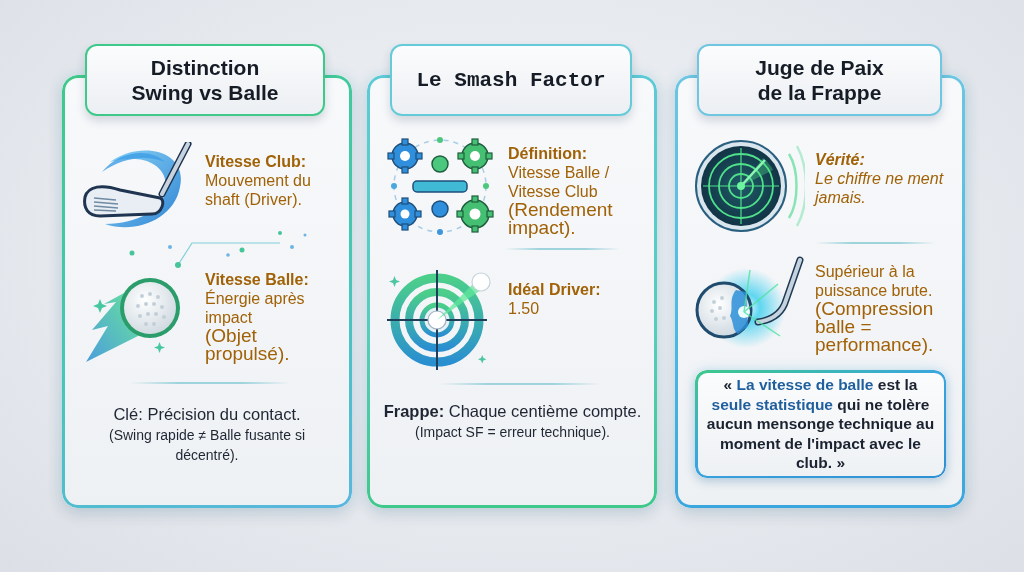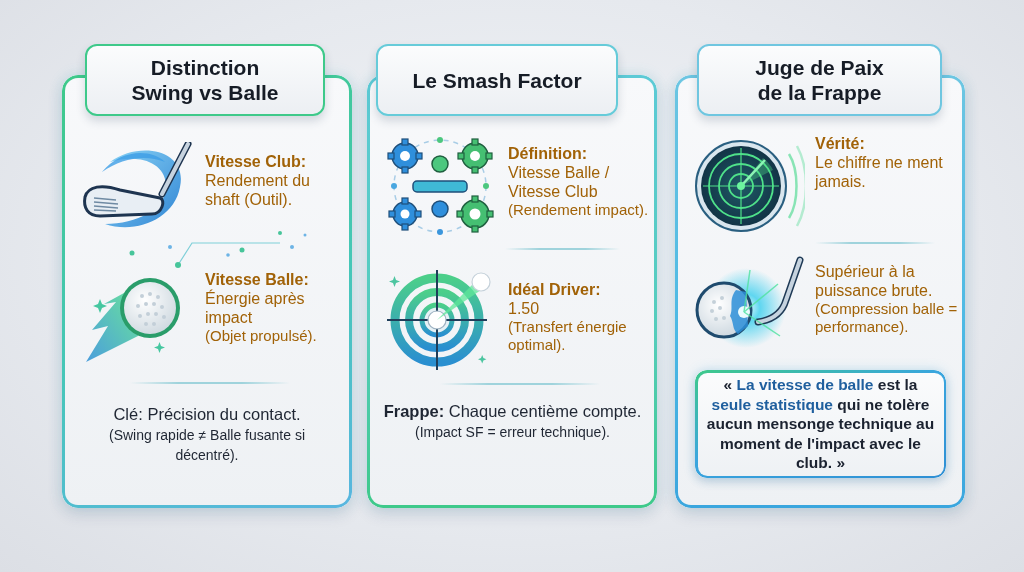--- a/index.html
+++ b/index.html
@@ -31,29 +31,29 @@
   .title-box {
     position: absolute; top: 44px; height: 72px;
     border-radius: 12px;
     background: linear-gradient(180deg, #fbfcfd 0%, #eceff3 100%);
     box-shadow: 0 5px 10px rgba(40,60,90,0.18);
     display: flex; align-items: center; justify-content: center; text-align: center;
     font-weight: bold; font-size: 21px; line-height: 25px; color: #161c26;
     z-index: 2;
   }
   #t1 { left: 85px;  width: 240px; border: 2.5px solid #3ec98a; }
-  #t2 { left: 376px; width: 242px; border: 2.5px solid #66cbd9; }
+  #t2 { left: 390px; width: 242px; border: 2.5px solid #66cbd9; font-family: Liberation Mono, monospace; }
   #t3 { left: 697px; width: 245px; border: 2.5px solid #6fc6e0; }
   .title-box span { white-space: pre-line; }
 
   .icon { position: absolute; }
   .text-block { position: absolute; font-size: 16px; line-height: 19px; color: #a16207; }
   .text-block .lbl { font-weight: bold; display: block; }
   .text-block .body { display: block; }
-  .text-block .sub { display: block; font-size: 15px; line-height: 18px; }
+  .text-block .sub { display: block; font-size: 19px; line-height: 18px; }
 
   .divider {
     position: absolute; height: 2px;
     background: linear-gradient(90deg, rgba(120,200,210,0) 0%, #9fd3dc 30%, #9fd3dc 70%, rgba(120,200,210,0) 100%);
   }
   .center-text { position: absolute; text-align: center; font-size: 16.5px; line-height: 21px; color: #1f2633; }
   .center-text .sub { font-size: 14px; line-height: 20px; display: block; }
 
   .quote-box {
     position: absolute; left: 695px; top: 370px; width: 251px; height: 108px;
@@ -95,21 +95,21 @@
   <path d="M5 55 C 8 44, 22 42, 40 48 L 80 56 C 86 58, 82 72, 72 72 L 20 74 C 8 74, 3 66, 5 55 Z" fill="#e8eef4" stroke="#1e3450" stroke-width="3"></path>
   <g stroke="#6f8aa3" stroke-width="1.5">
     <line x1="14" y1="56" x2="36" y2="58"></line>
       <line x1="14" y1="60" x2="38" y2="62"></line>
     <line x1="14" y1="64" x2="38" y2="66"></line>
       <line x1="14" y1="68" x2="36" y2="69"></line>
   </g>
 </svg>
 <div class="text-block" style="left:205px;top:152px;width:140px;">
   <span class="lbl">Vitesse Club:</span>
-  <span class="body">Rendement du shaft (Outil).</span>
+  <span class="body">Mouvement du shaft (Driver).</span>
 </div>
 
 <svg class="icon" style="left:120px;top:225px" width="200" height="50" viewBox="0 0 200 50">
   <polyline points="58,40 72,18 160,18" fill="none" stroke="#7fcfd8" stroke-width="1.2"></polyline>
   <g fill="#47c59a">
       <circle cx="58" cy="40" r="3"></circle>
       <circle cx="12" cy="28" r="2.5"></circle>
       <circle cx="122" cy="25" r="2.5"></circle>
       <circle cx="160" cy="8" r="2"></circle>
     </g>
@@ -246,21 +246,20 @@
   <path d="M52 58 L 90 20 L 96 28 Z" fill="#5fe79a" opacity="0.75"></path>
   <circle cx="96" cy="20" r="9" fill="#ffffff" stroke="#c5d1da" stroke-width="1.2"></circle>
   <g fill="#4cc5a0">
       <path d="M8 18 l1.5 -4 l1.5 4 l4 1.5 l-4 1.5 l-1.5 4 l-1.5 -4 l-4 -1.5z"></path>
       <path d="M96 96 l1.2 -3 l1.2 3 l3 1.2 l-3 1.2 l-1.2 3 l-1.2 -3 l-3 -1.2z"></path>
     </g>
 </svg>
 <div class="text-block" style="left:508px;top:280px;width:145px;">
   <span class="lbl">Idéal Driver:</span>
   <span class="body">1.50</span>
-  <span class="sub">(Transfert énergie optimal).</span>
 </div>
 
 <div class="divider" style="left:440px;top:383px;width:160px;"></div>
 <div class="center-text" style="left:380px;top:401px;width:265px;">
   <span style="font-weight:bold">Frappe:</span><span> Chaque centième compte.</span>
   <span class="sub">(Impact SF = erreur technique).</span>
 </div>
 
 <div class="panel" id="p3"></div>
 <div class="title-box" id="t3">
@@ -285,21 +284,21 @@
   <line x1="48" y1="12" x2="48" y2="88" stroke="#4fe28a" stroke-width="1.2"></line>
   <line x1="10" y1="50" x2="86" y2="50" stroke="#4fe28a" stroke-width="1.2"></line>
   <path d="M48 50 L 70 22 A 36 36 0 0 1 80 34 Z" fill="#4fe28a" opacity="0.35"></path>
   <line x1="48" y1="50" x2="72" y2="24" stroke="#8bf5b4" stroke-width="2.5"></line>
   <circle cx="48" cy="50" r="4" fill="#6bf59e"></circle>
   <g fill="none" stroke="#6ee0a5" stroke-width="2.5" opacity="0.8">
     <path d="M96 18 C 106 34, 106 66, 96 82"></path>
     <path d="M104 10 C 116 32, 116 68, 104 90" opacity="0.6"></path>
   </g>
 </svg>
-<div class="text-block" style="left:815px;top:134px;width:140px;">
+<div class="text-block" style="left:815px;top:150px;width:140px;font-style:italic;">
   <span class="lbl">Vérité:</span>
   <span class="body">Le chiffre ne ment jamais.</span>
 </div>
 
 <div class="divider" style="left:815px;top:242px;width:120px;"></div>
 
 <svg class="icon" style="left:688px;top:256px" width="118" height="94" viewBox="0 0 118 94">
   <defs>
     <radialGradient id="burst" cx="0.5" cy="0.5" r="0.5">
       <stop offset="0" stop-color="#e9fbff"></stop>

